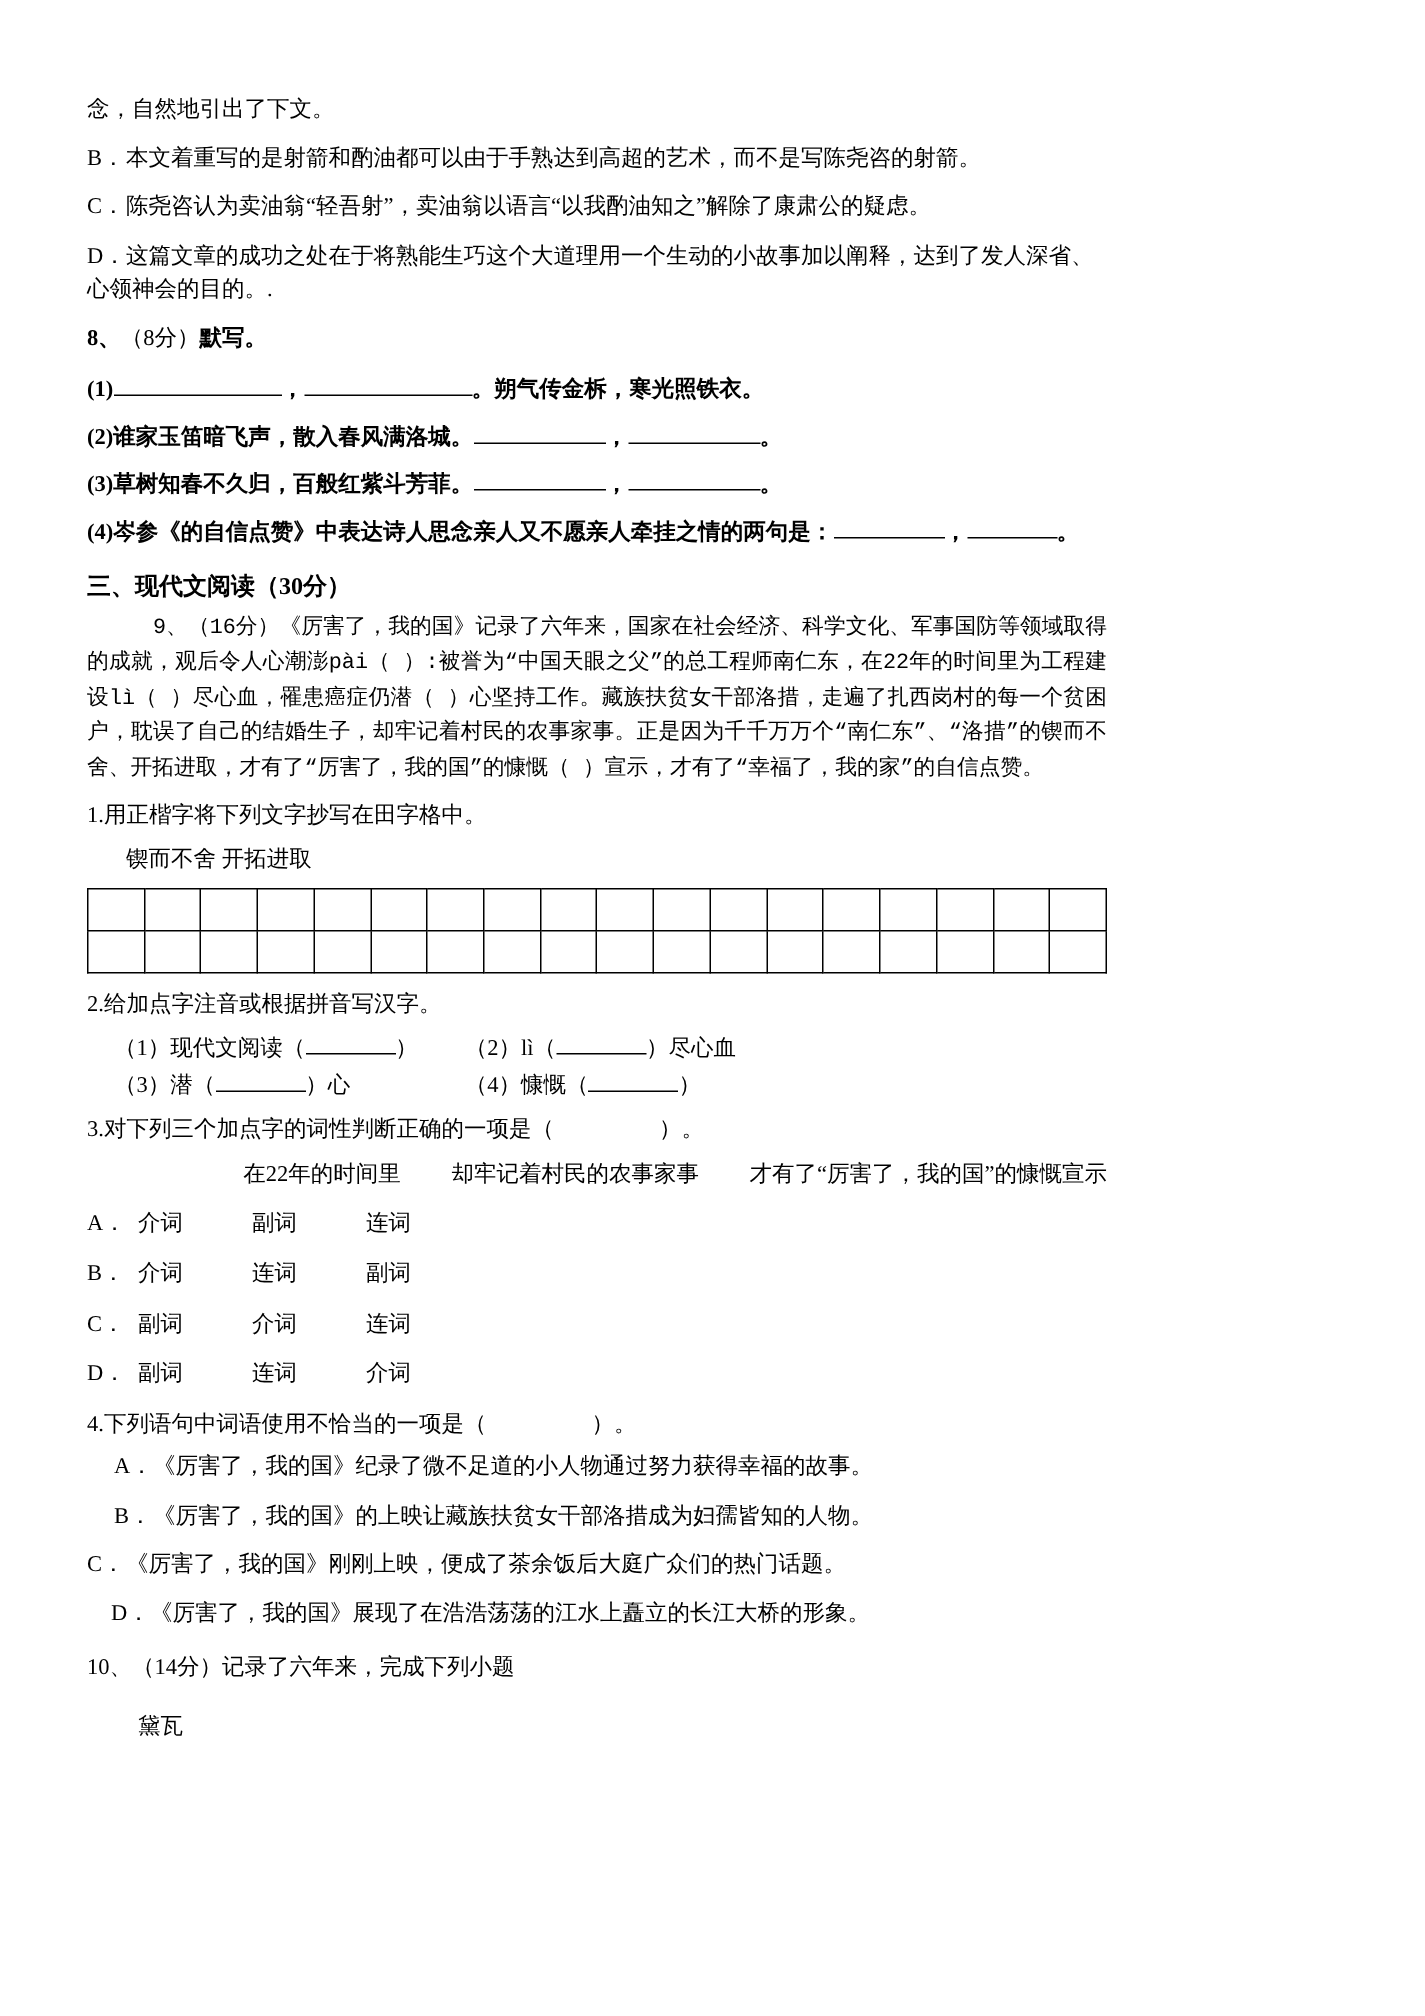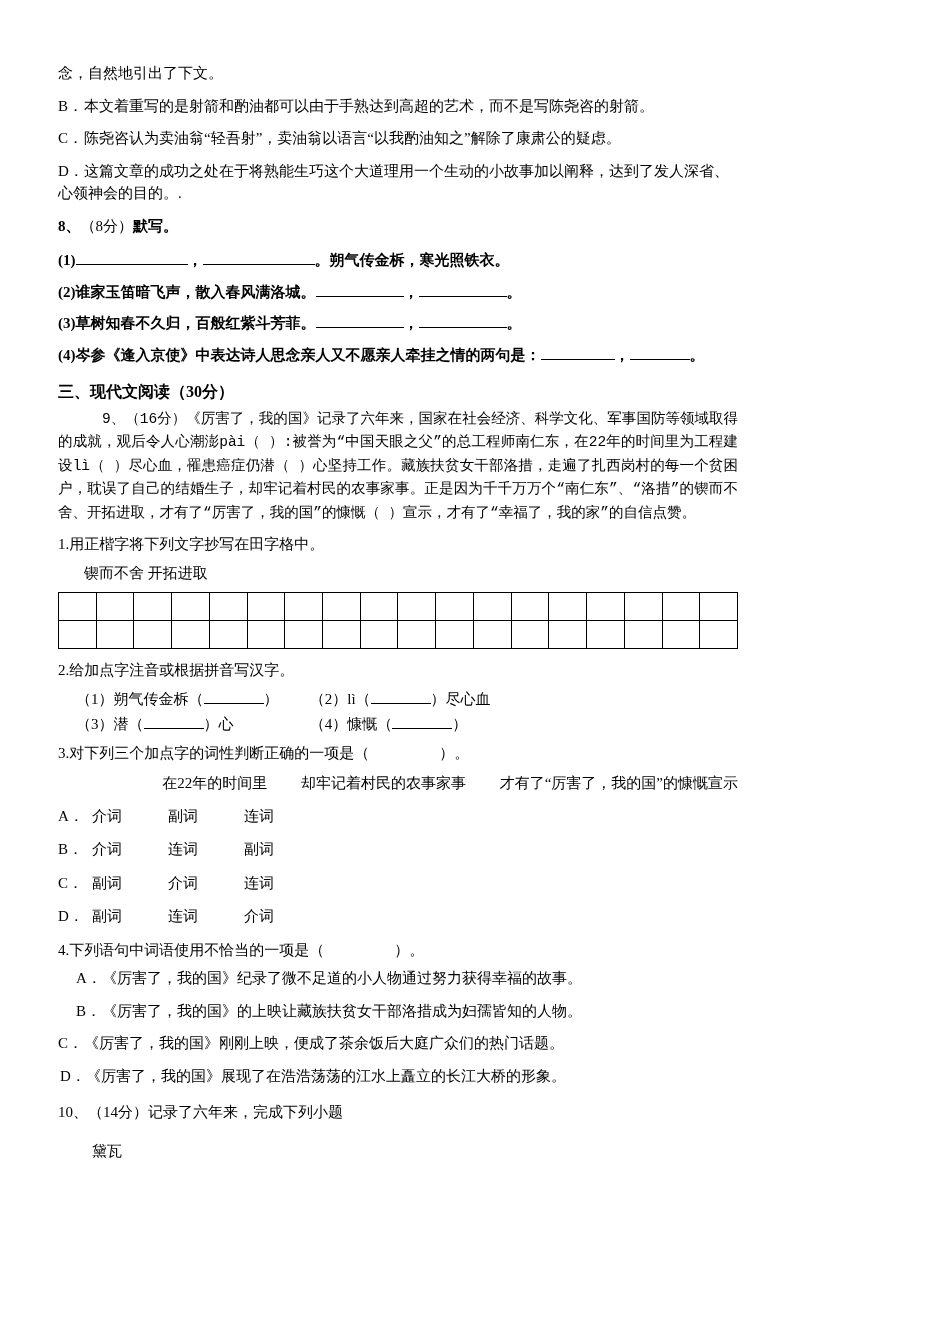--- a/index.html
+++ b/index.html
@@ -142,21 +142,21 @@
 
   <div>
     <p class="lead"><span class="q-num">8、</span><span>（8分）</span><span class="bold">默写。</span></p>
 
     <p class="blk"><span>(1)</span><span class="fill f-lg"></span><span>，</span><span class="fill f-lg"></span><span>。朔气传金柝，寒光照铁衣。</span></p>
 
     <p class="blk"><span>(2)</span><span>谁家玉笛暗飞声，散入春风满洛城。</span><span class="fill f-md"></span><span>，</span><span class="fill f-md"></span><span>。</span></p>
 
     <p class="blk"><span>(3)</span><span>草树知春不久归，百般红紫斗芳菲。</span><span class="fill f-md"></span><span>，</span><span class="fill f-md"></span><span>。</span></p>
 
-    <p class="blk"><span>(4)</span><span>岑参《逢入京使》中表达诗人思念亲人又不愿亲人牵挂之情的两句是：</span><span class="fill f-sm"></span><span>，</span><span class="fill f-xs"></span><span>。</span></p>
+    <p class="blk"><span>(4)</span><span>岑参《的自信点赞》中表达诗人思念亲人又不愿亲人牵挂之情的两句是：</span><span class="fill f-sm"></span><span>，</span><span class="fill f-xs"></span><span>。</span></p>
   </div>
 
   <p class="sect-head">三、现代文阅读（30分）</p>
 
   <div>
     <p class="passage">
       <span style="display:inline-block;width:44px;"></span><span class="mono">9、</span><span class="mono">（16分）</span><span class="mono">《厉害了，我的国》记录了六年来，国家在社会经济、科学文化、军事国防等领域取得的成就，观后令人心潮澎pài（    ）:被誉为“中国天眼之父”的总工程师南仁东，在22年的时间里为工程建设lì（    ）尽心血，罹患癌症仍潜（    ）心坚持工作。藏族扶贫女干部洛措，走遍了扎西岗村的每一个贫困户，耽误了自己的结婚生子，却牢记着村民的农事家事。正是因为千千万万个“南仁东”、“洛措”的锲而不舍、开拓进取，才有了“厉害了，我的国”的慷慨（   ）宣示，才有了“幸福了，我的家”的自信点赞。</span>
     </p>
 
     <p class="sub-q"><span>1.</span><span>用正楷字将下列文字抄写在田字格中。</span></p>
@@ -204,21 +204,21 @@
         <td></td>
             <td></td>
             <td></td>
       </tr>
     </tbody>
       </table>
 
     <p class="sub-q"><span>2.</span><span>给加点字注音或根据拼音写汉字。</span></p>
 
     <p class="pinyin-line">
-      <span class="colA"><span>（1）</span><span>朔气传金柝（</span><span class="fill f-xs"></span><span>）</span></span>
+      <span class="colA"><span>（1）</span><span>现代文阅读（</span><span class="fill f-xs"></span><span>）</span></span>
       <span><span>（2）</span><span>lì（</span><span class="fill f-xs"></span><span>）尽心血</span></span>
     </p>
     <p class="pinyin-line">
       <span class="colA"><span>（3）</span><span>潜（</span><span class="fill f-xs"></span><span>）心</span></span>
       <span><span>（4）</span><span>慷慨（</span><span class="fill f-xs"></span><span>）</span></span>
     </p>
 
     <p class="sub-q"><span>3.</span><span>对下列三个加点字的词性判断正确的一项是（</span><span style="display:inline-block;width:70px;"></span><span>）。</span></p>
 
     <p class="word-row">
@@ -230,21 +230,21 @@
     <p class="choice-row"><span class="lab">A．</span><span class="c1">介词</span><span class="c2">副词</span><span>连词</span></p>
     <p class="choice-row"><span class="lab">B．</span><span class="c1">介词</span><span class="c2">连词</span><span>副词</span></p>
     <p class="choice-row"><span class="lab">C．</span><span class="c1">副词</span><span class="c2">介词</span><span>连词</span></p>
     <p class="choice-row"><span class="lab">D．</span><span class="c1">副词</span><span class="c2">连词</span><span>介词</span></p>
 
     <p class="sub-q"><span>4.</span><span>下列语句中词语使用不恰当的一项是（</span><span style="display:inline-block;width:70px;"></span><span>）。</span></p>
 
     <p class="opt" style="margin-left:18px;"><span class="lab">A．</span><span>《厉害了，我的国》纪录了微不足道的小人物通过努力获得幸福的故事。</span></p>
     <p class="opt" style="margin-left:18px;"><span class="lab">B．</span><span>《厉害了，我的国》的上映让藏族扶贫女干部洛措成为妇孺皆知的人物。</span></p>
     <p class="opt" style=""><span class="lab">C．</span><span>《厉害了，我的国》刚刚上映，便成了茶余饭后大庭广众们的热门话题。</span></p>
-    <p class="opt" style="margin-left:2px;"><span class="lab">D．</span><span>《厉害了，我的国》展现了在浩浩荡荡的江水上矗立的长江大桥的形象。</span></p>
+    <p class="opt" style="margin-left:16px;"><span class="lab">D．</span><span>《厉害了，我的国》展现了在浩浩荡荡的江水上矗立的长江大桥的形象。</span></p>
   </div>
 
   <div class="tail">
     <p><span>10、</span><span>（14分）</span><span>记录了六年来，完成下列小题</span></p>
     <p class="tail-title">黛瓦</p>
   </div>
 
 </div>
 
 </body></html>

